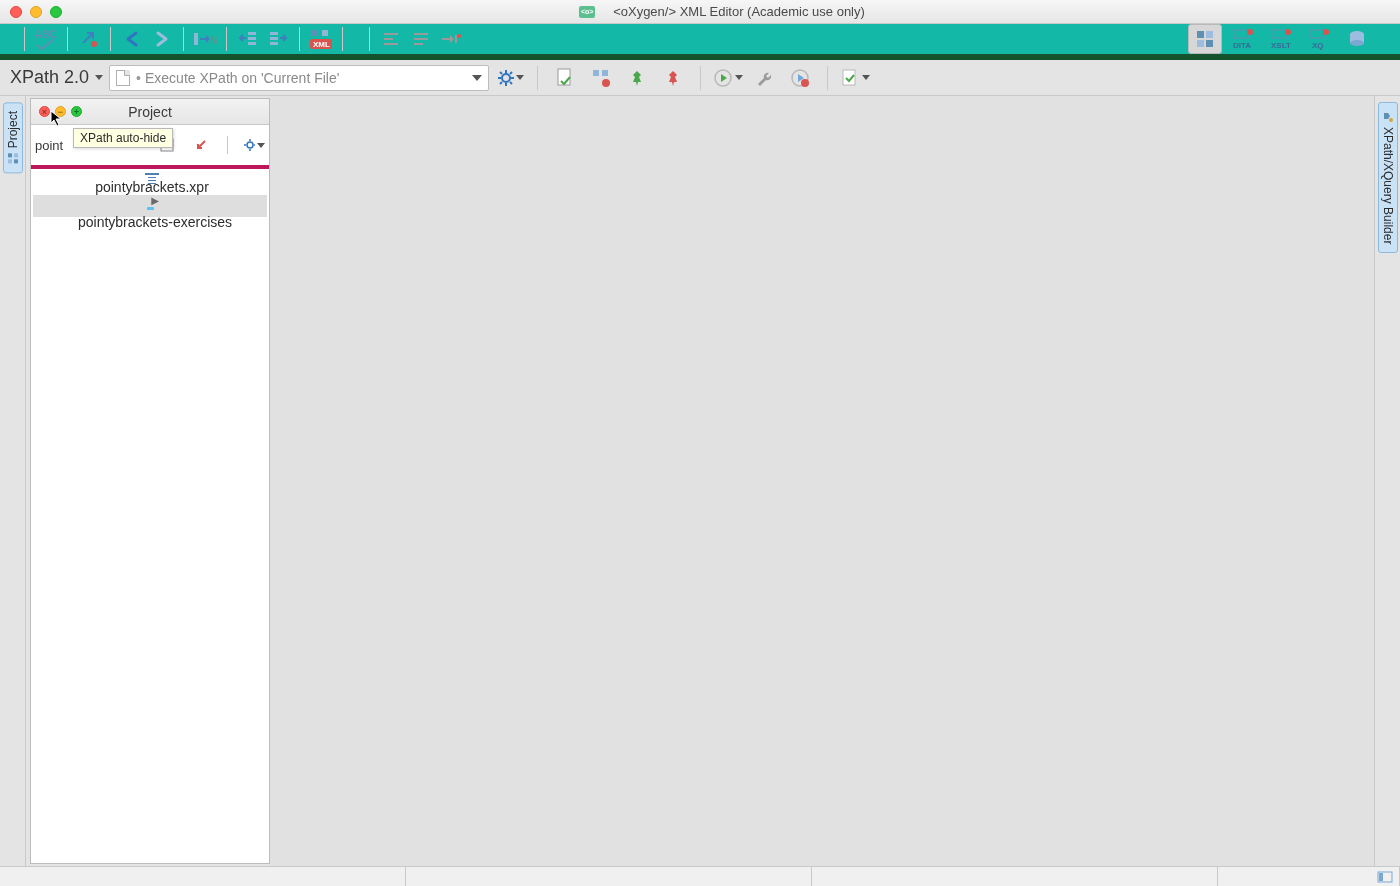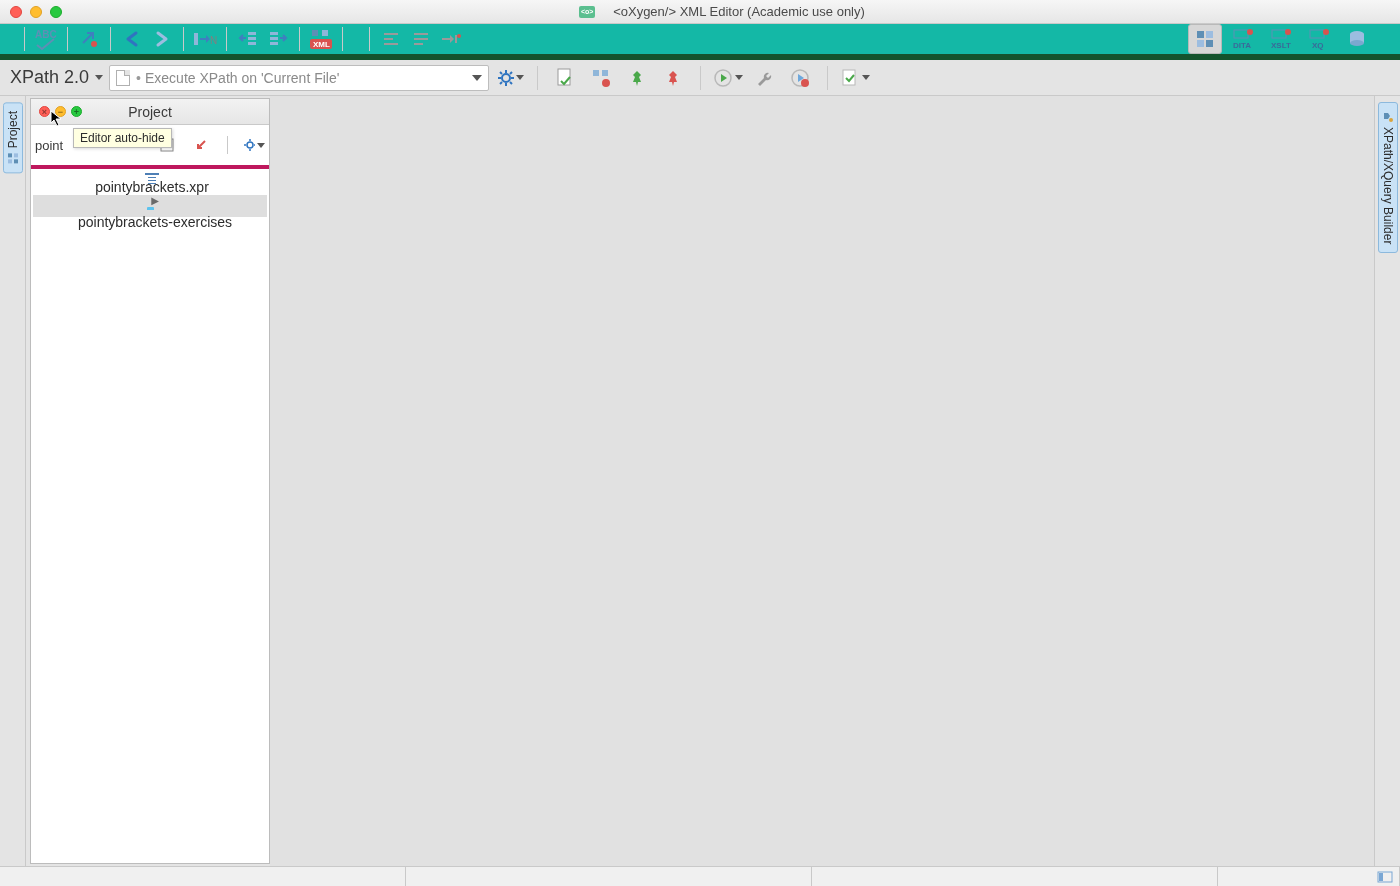--- a/index.html
+++ b/index.html
@@ -399,21 +399,21 @@
         <div class="mdot r">×</div>
         <div class="mdot y">−</div>
         <div class="mdot g">+</div>
       </div>
       <div class="panel-title">Project</div>
     </div>
     <div class="panel-tools">
       <span>point</span>
 
       <div class="tooltip" style="left:42px; top:3px;">
-        <span>Editor auto-hide</span>
+        <span>XPath auto-hide</span>
       </div>
       <div style="flex:1"></div>
       <div class="mini-btn">
         <svg width="14" height="14">
             <rect x="1" y="1" width="12" height="12" fill="none" stroke="#888"></rect>
             <line x1="4" y1="7" x2="10" y2="7" stroke="#888" stroke-width="2"></line>
           </svg>
       </div>
       <div class="mini-btn">
         <svg width="14" height="14">

